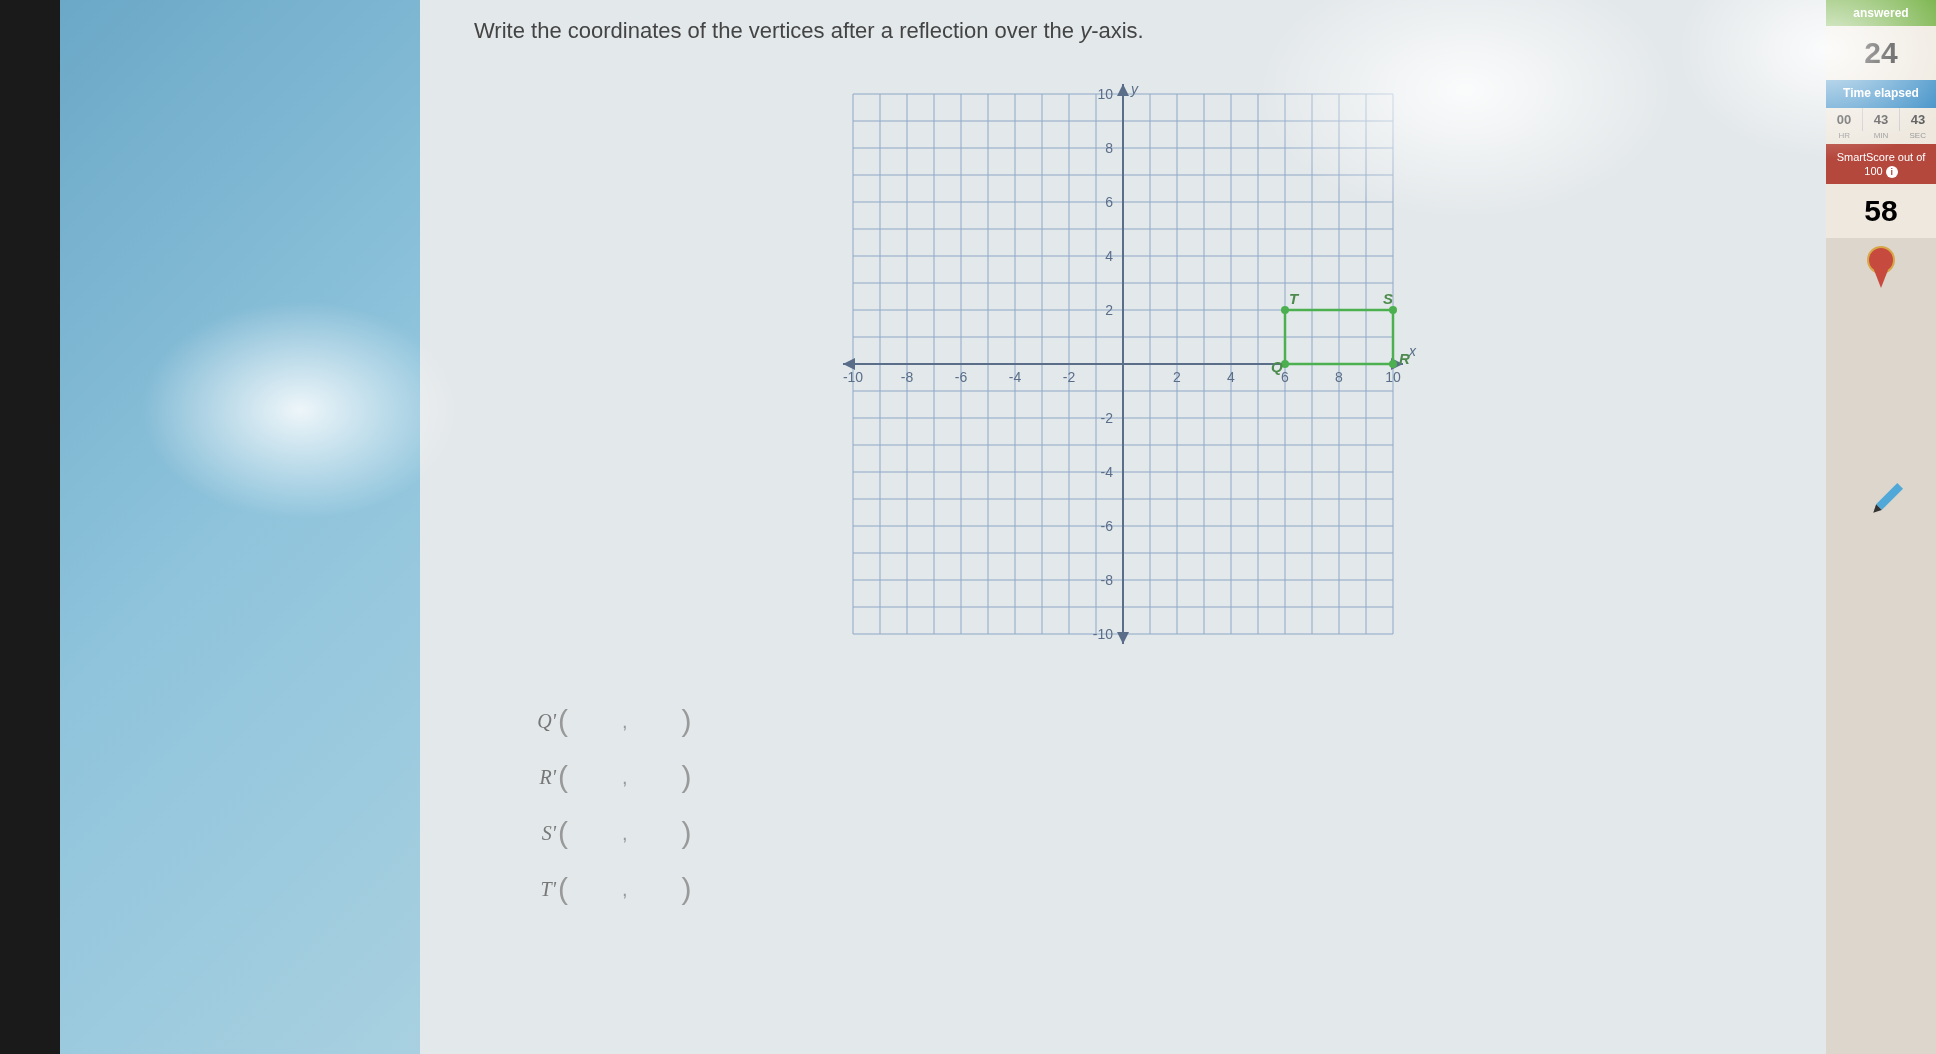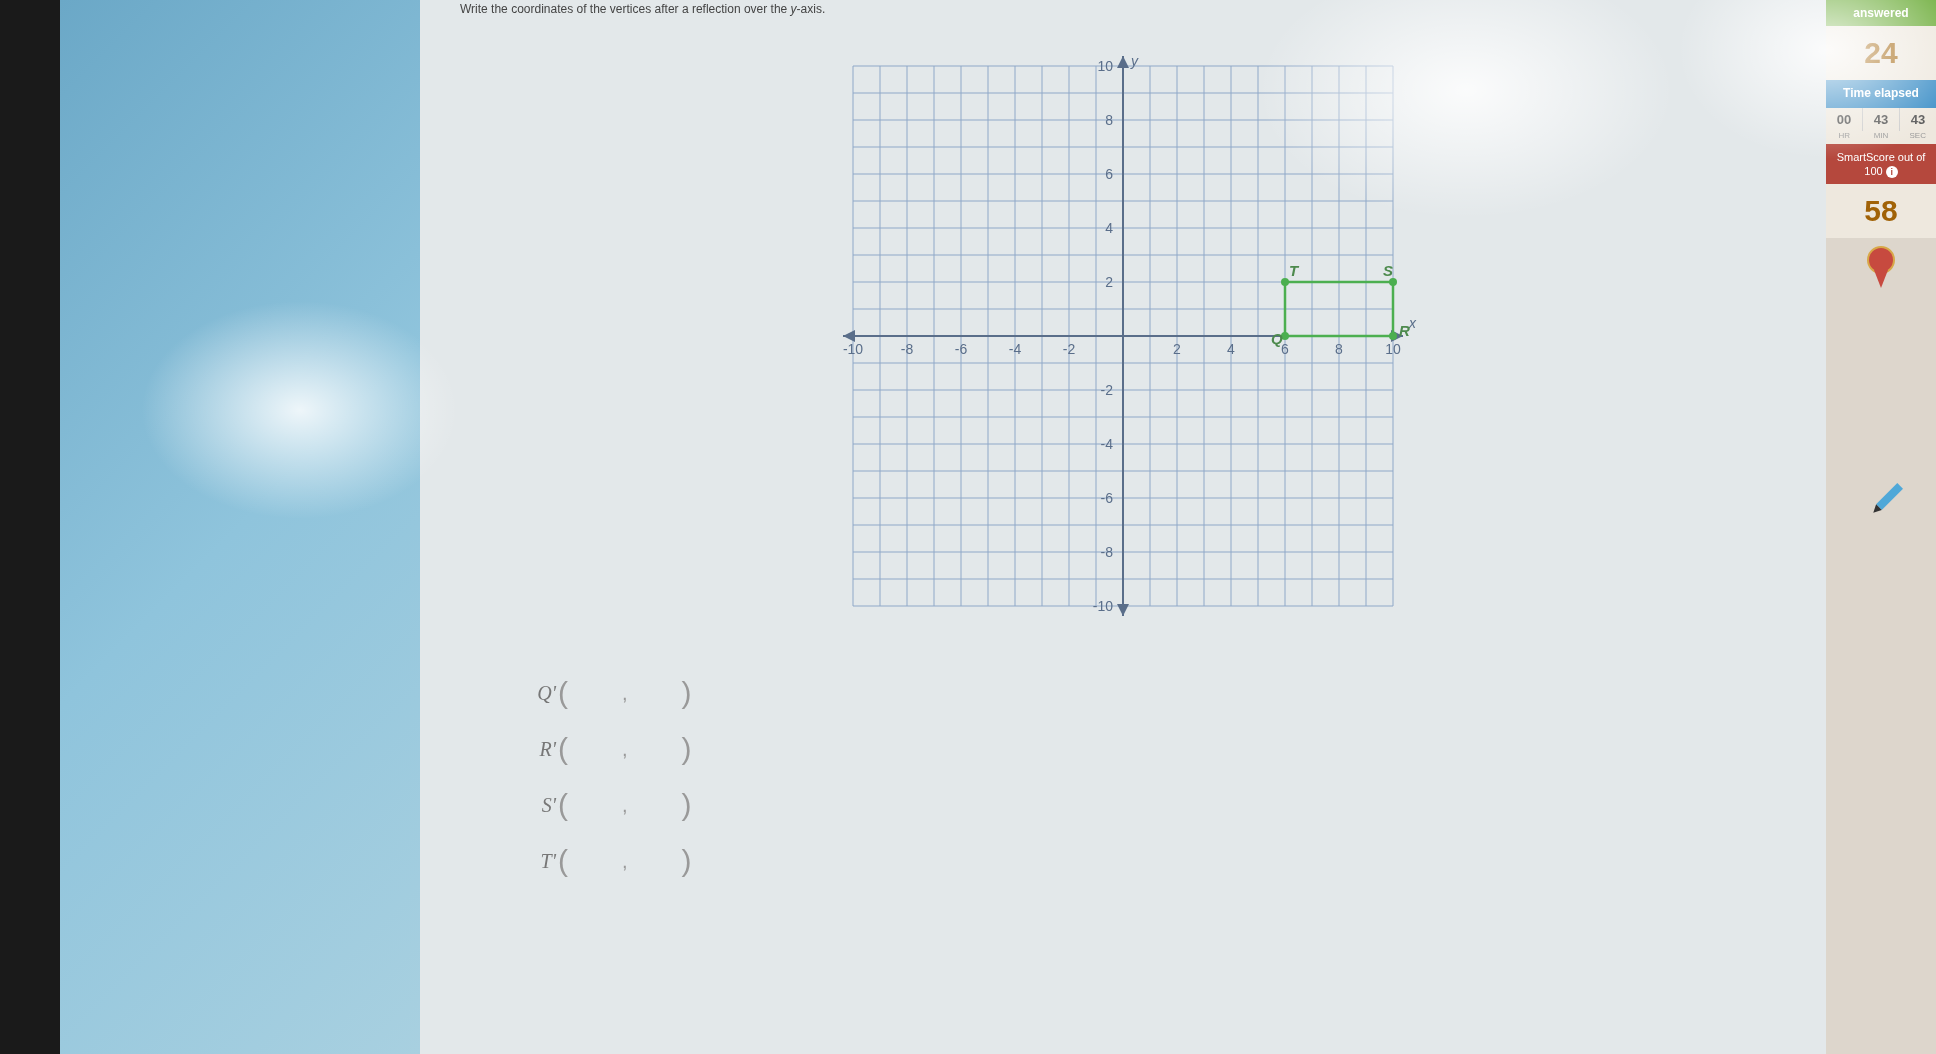--- a/index.html
+++ b/index.html
@@ -24,24 +24,24 @@
     background: linear-gradient(135deg, #6ba8c7 0%, #8fc4dc 50%, #a8d0e0 100%);
   }
   
   .main {
     position: absolute;
     left: 420px; top: 0; right: 110px; bottom: 0;
     background: #e3e8ea;
     padding: 0 20px;
   }
   .question {
-    padding-top: 2px;
-    font-size: 12px;
+    padding-top: 18px;
+    font-size: 22px;
     color: #444;
-    margin-left: 20px;
+    margin-left: 34px;
   }
   .question .ital { font-style: italic; }
   
   .graph-wrap {
     position: relative;
     width: 600px;
     height: 600px;
     margin: 20px auto 0;
   }
   svg.graph { display: block; }
@@ -79,21 +79,21 @@
   
   .sidebar {
     position: absolute;
     right: 0; top: 0; width: 110px; height: 100%;
     background: #ddd6cc;
     font-size: 13px;
     color: #555;
     text-align: center;
   }
   .sb-green { background: #6fae3d; color: #fff; font-weight: bold; padding: 6px 0; font-size: 12px; }
-  .sb-big { font-size: 30px; font-weight: bold; color: #a16207; padding: 10px 0; background:#eee8de; }
+  .sb-big { font-size: 30px; font-weight: bold; color: #000000; padding: 10px 0; background:#eee8de; }
   .sb-blue { background: #3d8fc7; color: #fff; font-weight: bold; padding: 6px 0; font-size: 12px; line-height:1.3; }
   .time-row { display:flex; background:#eee8de; }
   .time-cell { flex:1; padding:4px 0; font-weight:bold; color:#555; border-right:1px solid #ccc; font-size:13px;}
   .time-cell:last-child{border-right:none;}
   .time-lbl-row { display:flex; background:#eee8de; font-size:8px; color:#999; padding-bottom:4px;}
   .time-lbl-row span{flex:1;}
   .sb-red { background: #b5483d; color:#fff; font-size:11px; padding:6px 2px; line-height:1.3;}
   .ribbon {
     width: 30px; height: 45px; margin: 8px auto;
     position: relative;

